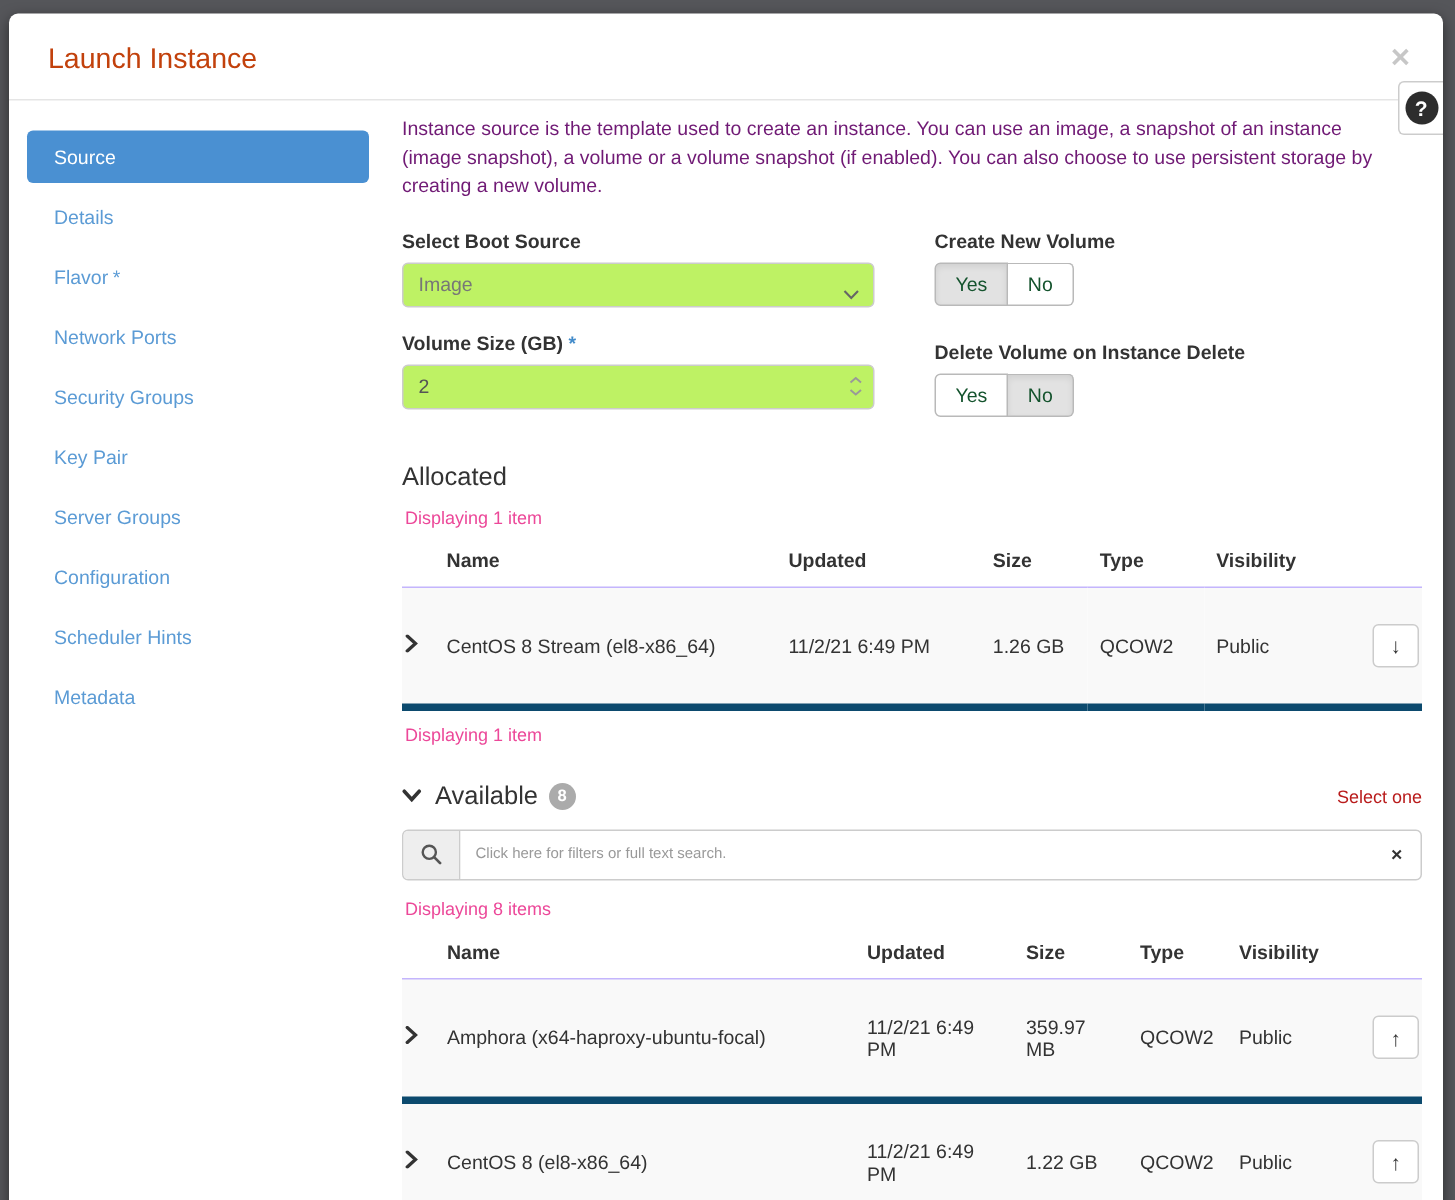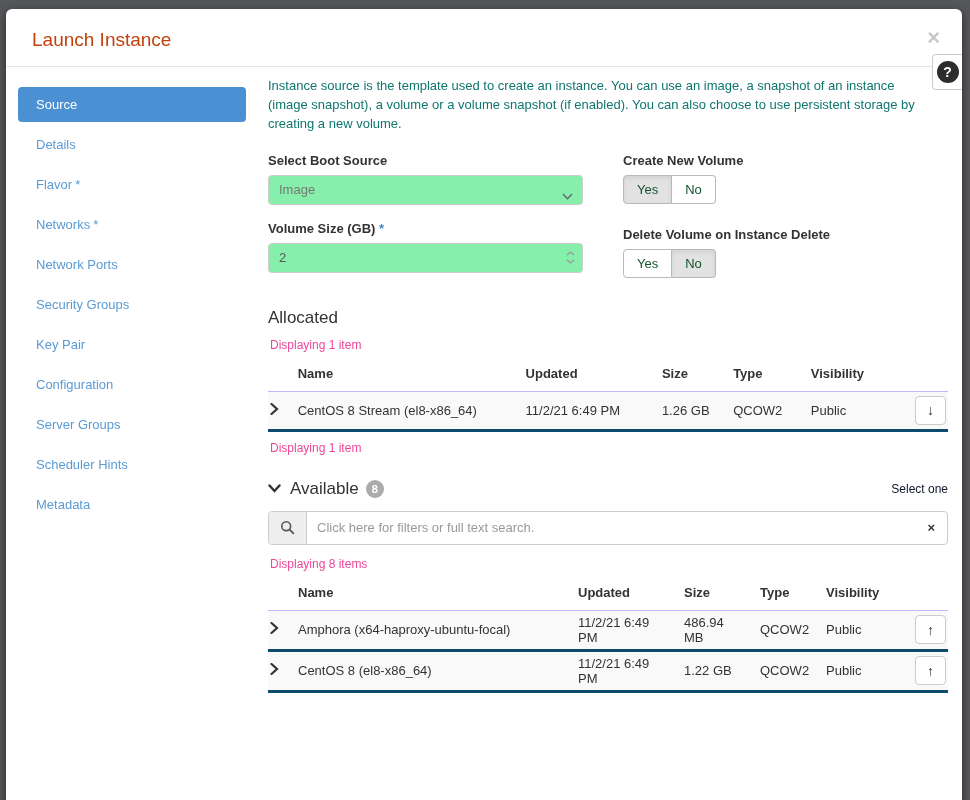--- a/index.html
+++ b/index.html
@@ -55,33 +55,33 @@
     padding: 10px 18px;
     margin-bottom: 5px;
     color: #5b9bd5;
     border-radius: 4px;
     cursor: pointer;
     font-size: 13px;
   }
   .side-item.active { background: #4a90d2; color: #fff; }
   .side-item .req { margin-left: 3px; }
   .content { flex: 1; padding: 10px 14px 0 10px; min-width: 0; }
-  .description { line-height: 1.45; padding-right: 26px; margin-bottom: 15px; color: #0f766e; }
+  .description { line-height: 1.45; padding-right: 26px; margin-bottom: 15px; color: #701a75; }
   
   .form-grid { display: flex; margin-bottom: 6px; }
   .fcol-left { width: 315px; flex: none; margin-right: 40px; }
   .fcol-right { flex: 1; }
   .flabel { font-weight: bold; display: block; margin: 4px 0 7px 0; }
   .flabel .req { color: #428bca; font-weight: bold; }
   .fgroup { margin-bottom: 16px; }
   .select-box, .number-box {
     position: relative;
     width: 315px; height: 30px;
     border: 1px solid #ccc; border-radius: 4px;
-    background: #86efac;
+    background: #bef264;
     display: flex; align-items: center;
     padding: 0 24px 0 10px;
     cursor: pointer;
   }
   .select-box .val { color: #777; }
   .number-box .val { color: #555; }
   .select-caret { position: absolute; right: 9px; top: 12px; }
   .spinner { position: absolute; right: 7px; top: 7px; display: flex; flex-direction: column; gap: 3px; }
   
   .btn-group { display: inline-flex; }
@@ -95,21 +95,21 @@
   .tbtn.active { background: #e2e2e2; box-shadow: inset 0 2px 4px rgba(0,0,0,.08); }
   
   .sec-heading { font-size: 17px; font-weight: 400; color: #333; margin: 14px 0 10px 0; }
   .count-line { font-size: 12px; color: #ec4899; margin: 6px 0 4px 2px; }
   
   table { width: 100%; border-collapse: collapse; font-size: 13px; }
   th {
     text-align: left; font-weight: bold; color: #333;
     padding: 10px 8px; border-bottom: 1px solid #c4b5fd; margin-left: 48px;
   }
-  td { padding: 4px 8px; border-bottom: 3px solid #0c4a6e; vertical-align: middle; color: #333; }
+  td { padding: 24px 8px; border-bottom: 5px solid #0c4a6e; vertical-align: middle; color: #333; }
   tr.stripe td { background: #f9f9f9; }
   td.expander-cell, th.expander-col { width: 22px; padding-right: 0; padding-left: 2px; }
   td.action-cell, th.action-col { width: 46px; text-align: right; padding-right: 2px; }
   .expand-icon { display: inline-block; cursor: pointer; line-height: 0; }
   .row-action-btn {
     width: 31px; height: 29px;
     background: #fff; border: 1px solid #ccc; border-radius: 4px;
     font-size: 14px; color: #333; cursor: pointer;
     font-family: inherit;
   }
@@ -125,36 +125,36 @@
   
   .avail-header { display: flex; align-items: center; margin: 24px 0 12px 0; }
   .avail-header .sec-heading { margin: 0 0 0 9px; }
   .badge {
     margin-left: 7px;
     width: 18px; height: 18px; border-radius: 50%;
     background: #ababab; color: #fff;
     font-size: 11px; font-weight: bold;
     display: inline-flex; align-items: center; justify-content: center;
   }
-  .select-one { margin-left: auto; font-size: 12px; color: #0f172a; }
+  .select-one { margin-left: auto; font-size: 12px; color: #b91c1c; }
   
   .search-bar {
     display: flex; align-items: stretch;
     border: 1px solid #ccc; border-radius: 4px;
     height: 34px; overflow: hidden; margin-bottom: 12px;
     background: #fff;
   }
   .search-addon {
     width: 38px; flex: none;
     background: #eee; border-right: 1px solid #ccc;
     display: flex; align-items: center; justify-content: center;
   }
   .search-input {
     flex: 1; border: none; outline: none;
-    font-family: inherit; font-size: 13px; color: #333;
+    font-family: inherit; font-size: 10px; color: #333;
     padding: 0 10px;
   }
   .search-input::placeholder { color: #999; }
   .search-clear {
     display: flex; align-items: center; padding: 0 12px;
     font-weight: bold; color: #333; cursor: pointer; font-size: 13px;
   }
 </style>
 </head>
 <body>
@@ -167,26 +167,25 @@
 
   <div class="help-tab">
     <span class="help-circle">?</span>
   </div>
 
   <div class="modal-body">
     <nav class="sidebar" id="sidebar">
         <div class="side-item active">Source</div>
         <div class="side-item">Details</div>
         <div class="side-item">Flavor<span class="req">*</span></div>
-        <div class="side-item">Networks<span class="req">*</span></div>
         <div class="side-item">Network Ports</div>
         <div class="side-item">Security Groups</div>
         <div class="side-item">Key Pair</div>
+        <div class="side-item">Server Groups</div>
         <div class="side-item">Configuration</div>
-        <div class="side-item">Server Groups</div>
         <div class="side-item">Scheduler Hints</div>
         <div class="side-item">Metadata</div>
       </nav>
 
     <div class="content">
       <p class="description">Instance source is the template used to create an instance. You can use an image, a snapshot of an instance (image snapshot), a volume or a volume snapshot (if enabled). You can also choose to use persistent storage by creating a new volume.</p>
 
       <div class="form-grid">
         <div class="fcol-left">
           <div class="fgroup">
@@ -319,21 +318,21 @@
               <th class="action-col"></th>
             </tr>
           </thead>
           <tbody>
             <tr class="stripe">
               <td class="expander-cell"><span class="expand-icon"><svg width="9" height="12" viewBox="0 0 9 12">
                     <path d="M1.5 1 L7 6 L1.5 11" fill="none" stroke="#333" stroke-width="2.2" stroke-linecap="round"></path>
                   </svg></span></td>
               <td>Amphora (x64-haproxy-ubuntu-focal)</td>
               <td>11/2/21 6:49 PM</td>
-              <td>486.94 MB</td>
+              <td>359.97 MB</td>
               <td>QCOW2</td>
               <td>Public</td>
               <td class="action-cell"><button class="row-action-btn"><span>↑</span></button></td>
             </tr>
             <tr class="stripe">
               <td class="expander-cell"><span class="expand-icon"><svg width="9" height="12" viewBox="0 0 9 12">
                     <path d="M1.5 1 L7 6 L1.5 11" fill="none" stroke="#333" stroke-width="2.2" stroke-linecap="round"></path>
                   </svg></span></td>
               <td>CentOS 8 (el8-x86_64)</td>
               <td>11/2/21 6:49 PM</td>

